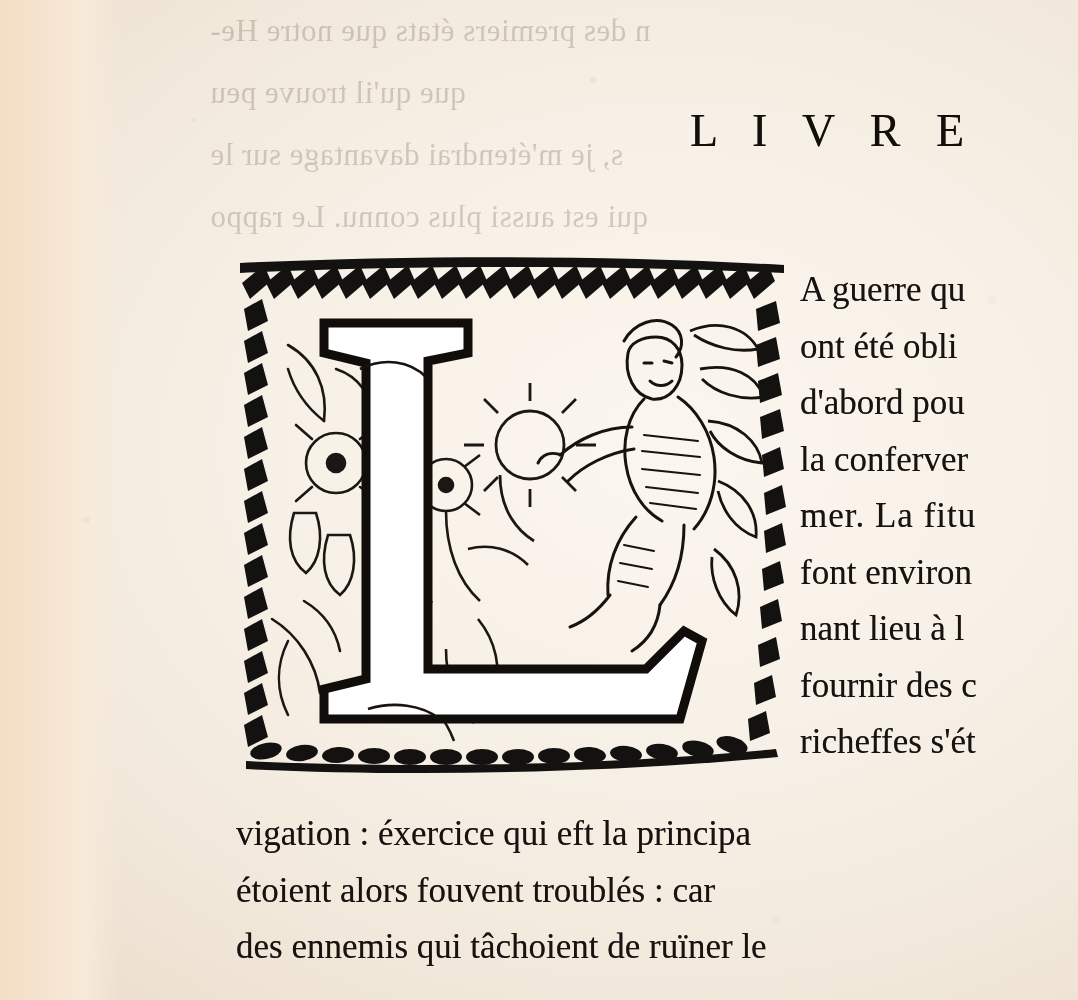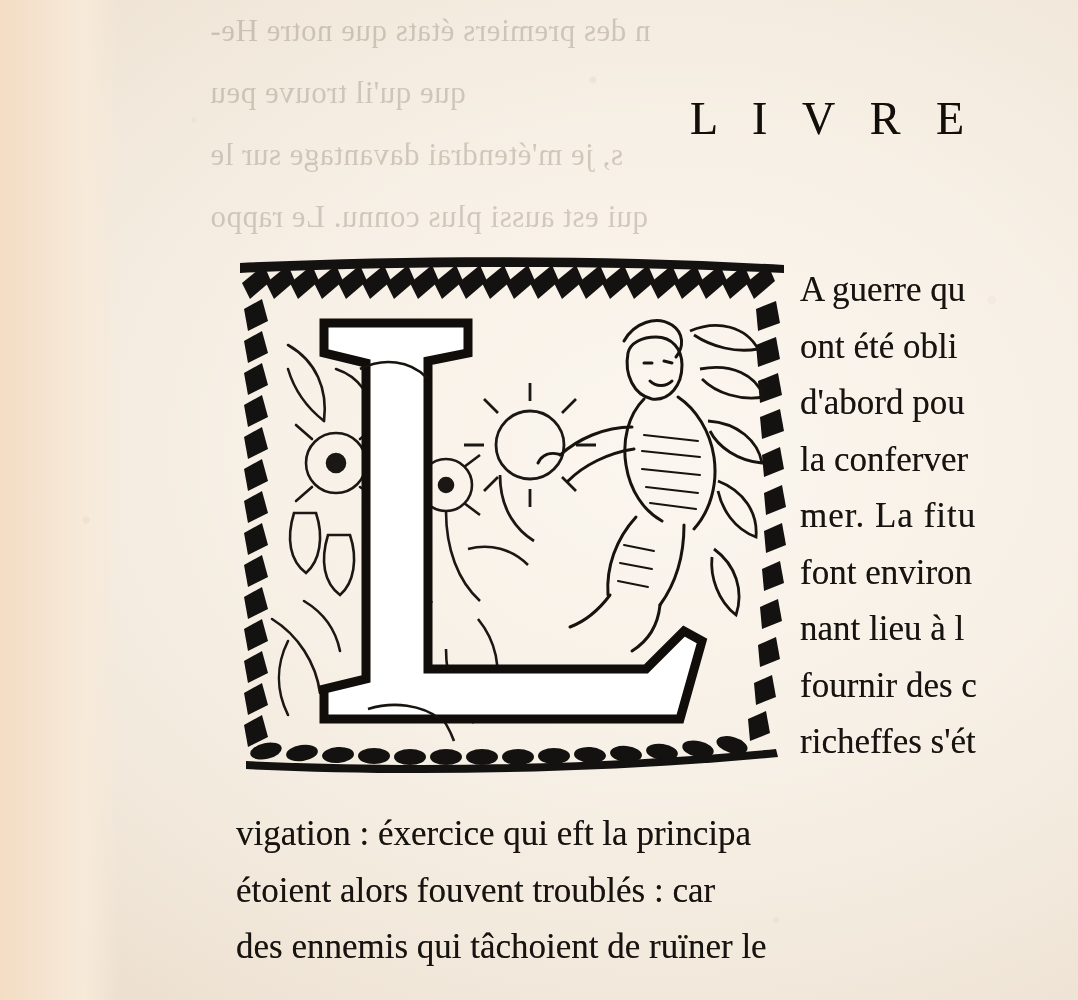--- a/index.html
+++ b/index.html
@@ -53,21 +53,21 @@
     letter-spacing: 0.5px;
     white-space: nowrap;
     pointer-events: none;
     filter: blur(0.4px);
   }
   #showthrough div { text-align: right; }
 
   
   #running-head {
     position: absolute;
-    top: 92px;
+    top: 104px;
     left: 690px;
     font-size: 46px;
     letter-spacing: 12px;
     font-family: "Liberation Serif", serif;
     color: #120f0b;
   }
 
   
   #initial-block {
     position: absolute;

